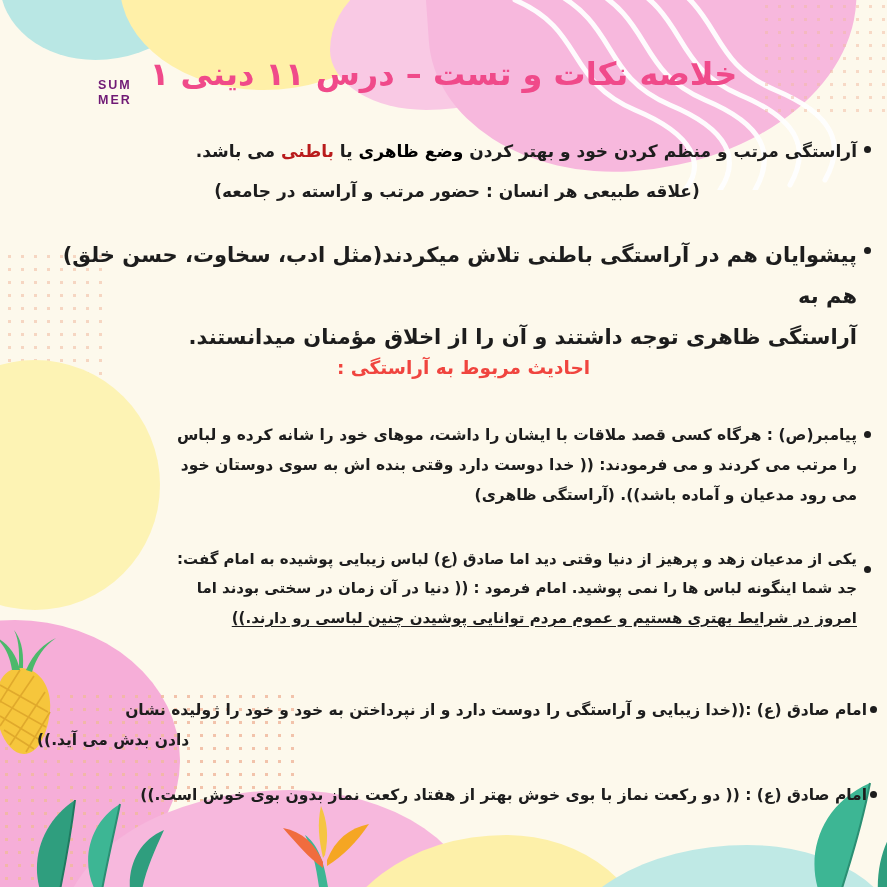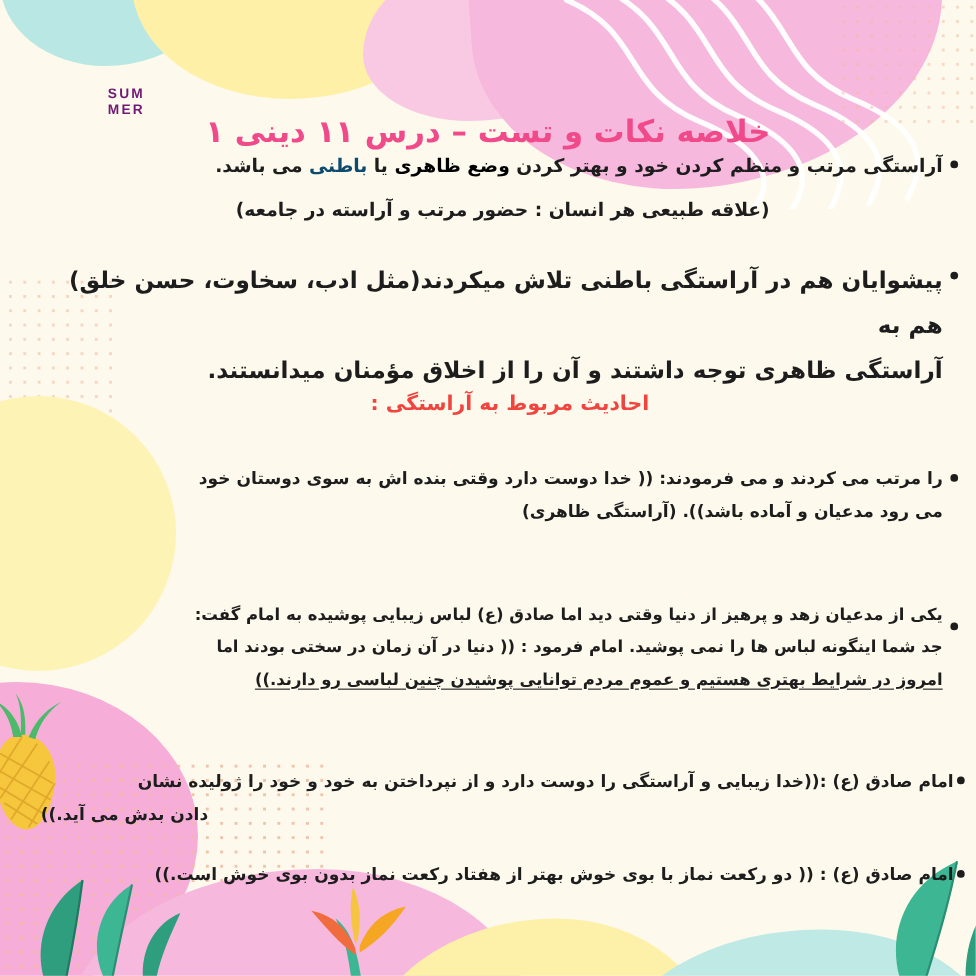--- a/index.html
+++ b/index.html
@@ -89,38 +89,37 @@
     position:absolute;top:78px;left:98px;
     font-family:"Liberation Sans",sans-serif;
     font-weight:bold;font-size:12.5px;letter-spacing:2px;
     color:#701a75;line-height:15px;text-align:center;
   }
 
   .title{
     position:absolute;top:55px;left:0;width:887px;
     text-align:center;
     color:#f04a8a;
-    font-weight:bold;font-size:28px;
+    font-weight:bold;font-size:32px;
     direction:rtl;
-    margin-top:48px;
   }
 
   .body-block{
     position:absolute;
     direction:rtl;text-align:right;
     color:#1d1d1d;
     line-height:1.95;
   }
   .bullet{
     position:absolute;
     width:7px;height:7px;border-radius:50%;
     background:#1d1d1d;
   }
   .blue{color:#000000;font-weight:bold;}
-  .teal{color:#0c4a6e;font-weight:bold;}
+  .teal{color:#b91c1c;font-weight:bold;}
 
   .p1{top:135px;right:30px;width:800px;font-size:17px;font-weight:bold;}
   .p1 .l2{display:block;text-align:center;margin-top:7px;}
 
   .p2{top:235px;right:30px;width:800px;font-size:21px;font-weight:bold;}
 
   .hadith-head{
     position:absolute;top:357px;right:0;width:847px;
     text-align:center;direction:rtl;
     color:#f0453f;font-weight:bold;font-size:18.5px;
@@ -233,20 +232,21 @@
     <div class="bullet" style="top:247px;right:16px;"></div>
     <div class="body-block p2">
       <span class="line">پیشوایان هم در آراستگی باطنی تلاش میکردند(مثل ادب، سخاوت، حسن خلق) هم به</span>
       <span class="line">آراستگی ظاهری توجه داشتند و آن را از اخلاق مؤمنان میدانستند.</span>
     </div>
 
     <div class="hadith-head">احادیث مربوط به آراستگی :</div>
 
     <div class="bullet" style="top:431px;right:16px;"></div>
     <div class="body-block p3">
+      <span class="line">پیامبر(ص) : هرگاه کسی قصد ملاقات با ایشان را داشت، موهای خود را شانه کرده و لباس</span>
       <span class="line">را مرتب می کردند و می فرمودند: (( خدا دوست دارد وقتی بنده اش به سوی دوستان خود</span>
       <span class="line">می رود مدعیان  و آماده باشد)). (آراستگی ظاهری)</span>
     </div>
 
     <div class="bullet" style="top:566px;right:16px;"></div>
     <div class="body-block p4">
       <span class="line">یکی از مدعیان زهد و پرهیز از دنیا وقتی دید اما صادق (ع) لباس زیبایی پوشیده به امام گفت:</span>
       <span class="line">جد شما اینگونه لباس ها را نمی پوشید. امام فرمود : (( دنیا در آن زمان در سختی بودند اما</span>
       <span class="line underline-u">امروز در شرایط بهتری هستیم و عموم مردم توانایی پوشیدن چنین لباسی رو دارند.))</span>
     </div>

